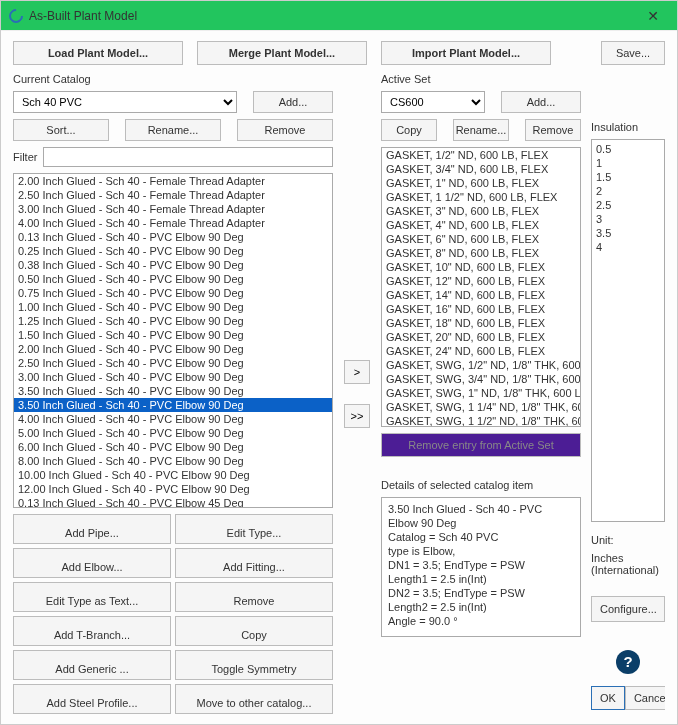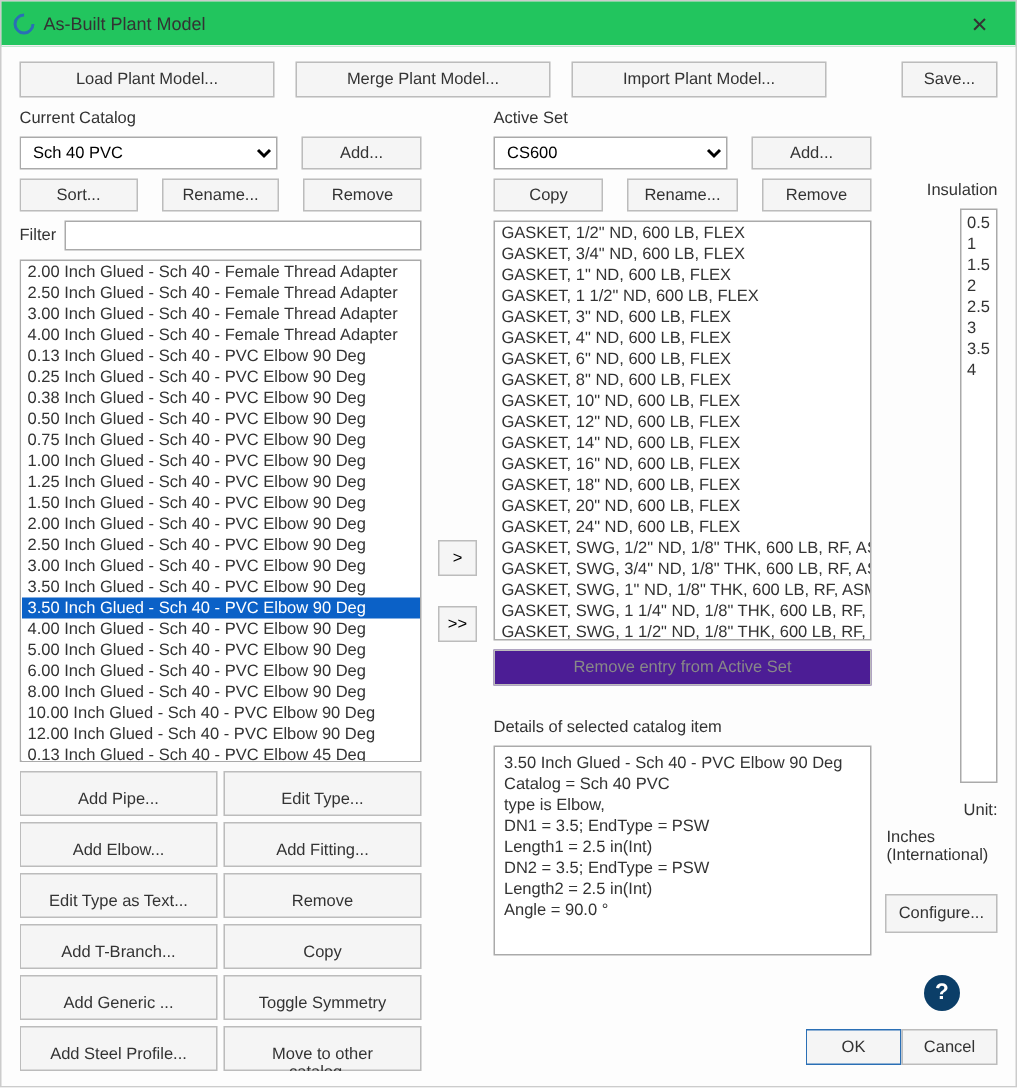--- a/index.html
+++ b/index.html
@@ -5,27 +5,27 @@
 * { box-sizing: border-box; margin: 0; padding: 0; }
 body { font-family: "Segoe UI", Tahoma, sans-serif; font-size: 11px; background: #f0f0f0; color: #333; }
 .window { width: 678px; height: 725px; background: #fdfdfd; border: 1px solid #ccc; display: flex; flex-direction: column; }
 .titlebar { height: 30px; display: flex; align-items: center; padding: 0 8px; background: #22c55e; border-bottom: 1px solid #eee; }
 .titlebar .title { flex: 1; font-size: 12px; }
 .titlebar .close { width: 32px; text-align: center; font-size: 14px; cursor: pointer; }
 .app-icon { width: 14px; height: 14px; margin-right: 6px; border: 2px solid #2a6fb5; border-radius: 50%; border-top-color: transparent; transform: rotate(45deg); }
 .content { flex: 1; padding: 10px 12px; display: flex; flex-direction: column; gap: 8px; overflow: hidden; }
 .toprow { display: flex; gap: 14px; }
 .btn { background: #f5f5f5; border: 1px solid #bcbcbc; font-size: 11px; padding: 5px 8px; text-align: center; cursor: pointer; color: #333; }
-.btn-wide { width: 170px; }
+.btn-wide { width: 170px; font-weight: bold; }
 .btn-save { width: 64px; }
 .maincols { flex: 1; display: flex; gap: 10px; overflow: hidden; }
-.col-left { width: 268px; display: flex; flex-direction: column; gap: 6px; }
+.col-left { width: 320px; display: flex; flex-direction: column; gap: 6px; }
 .col-mid { width: 28px; display: flex; flex-direction: column; align-items: center; justify-content: center; gap: 20px; }
 .col-right { flex: 1; display: flex; flex-direction: column; gap: 6px; min-width: 0; }
-.col-far { width: 74px; display: flex; flex-direction: column; gap: 6px; align-items: flex-end; }
+.col-far { width: 74px; display: flex; flex-direction: column; gap: 6px; }
 .label { font-size: 11px; color: #333; }
 .row-controls { display: flex; gap: 16px; }
 .combo { flex: 1; height: 22px; border: 1px solid #aaa; background: #fff; font-size: 11px; padding: 0 4px; }
 .btn-sm { width: 80px; height: 22px; padding: 0; }
 .filter-row { display: flex; align-items: center; gap: 6px; }
 .filter-input { flex: 1; height: 20px; border: 1px solid #aaa; padding: 0 4px; font-size: 11px; }
 .listbox { flex: 1; border: 1px solid #aaa; background: #fff; overflow-y: scroll; font-size: 11px; line-height: 14px; }
 .listbox .item { padding: 0 4px; white-space: nowrap; overflow: hidden; cursor: default; }
 .listbox .item.selected { background: #0b61c7; color: #fff; }
 .arrow-btn { width: 26px; height: 24px; border: 1px solid #bcbcbc; background: #f5f5f5; font-size: 11px; cursor: pointer; }

